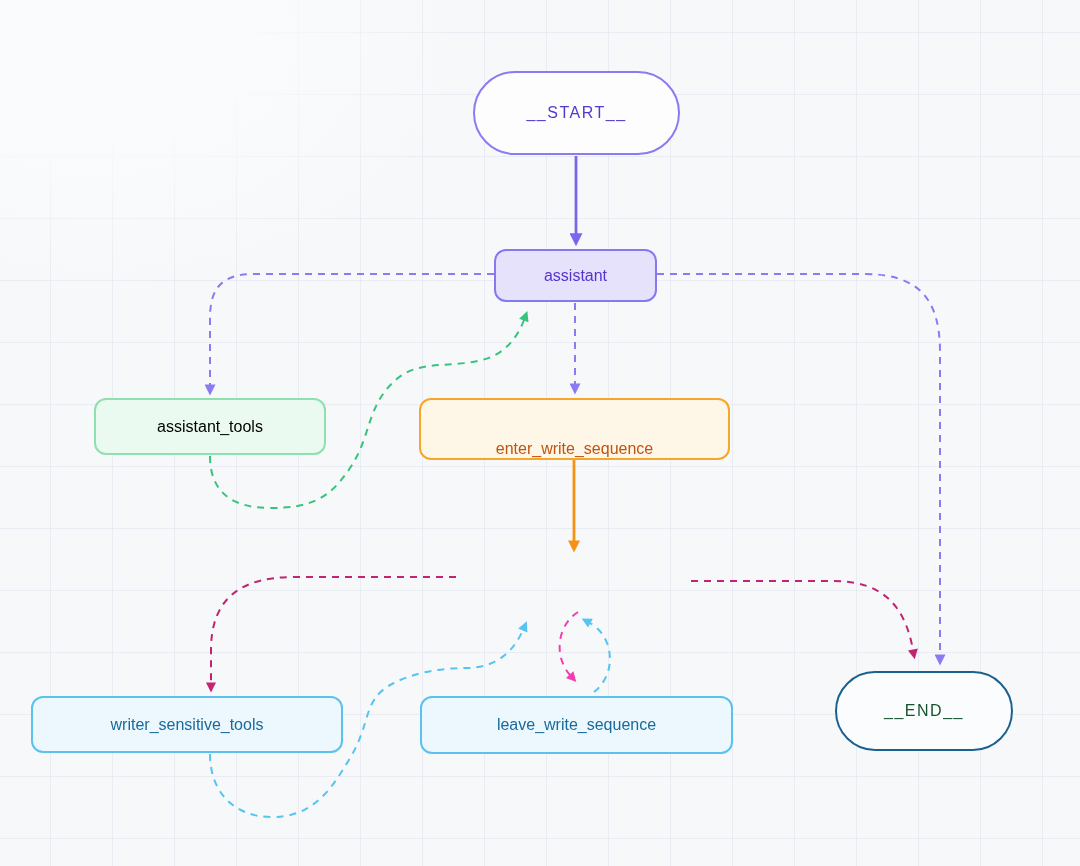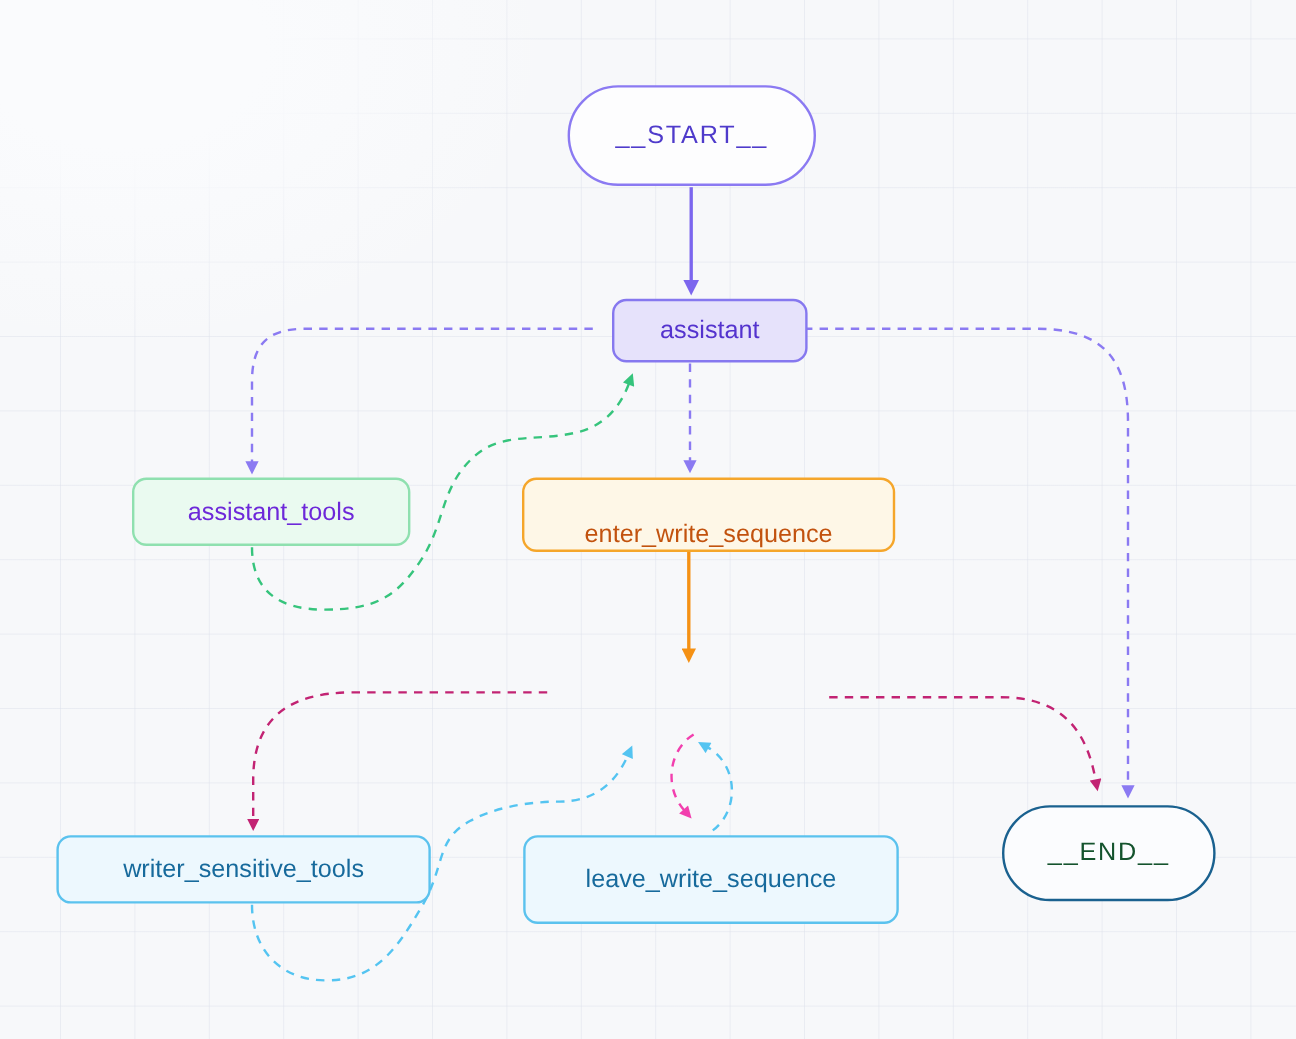--- a/index.html
+++ b/index.html
@@ -35,53 +35,53 @@
   svg.edges {
     position: absolute;
     inset: 0;
   }
   .node {
     position: absolute;
     display: flex;
     align-items: center;
     justify-content: center;
     box-sizing: border-box;
-    font-size: 21px;
+    font-size: 16px;
     cursor: pointer;
     white-space: nowrap;
   }
   .pill { border-radius: 999px; letter-spacing: 1.5px; }
-  .rect { border-radius: 12px; margin-left: 16px; }
+  .rect { border-radius: 12px; }
 
   .node-start {
     left: 473px; top: 71px; width: 207px; height: 84px;
     background: #fdfdfe; border: 2.5px solid #8b7af2; color: #4f3bcb;
   }
   .node-assistant {
     left: 494px; top: 249px; width: 163px; height: 53px;
     background: #e6e2fb; border: 2.5px solid #8678ef; color: #5433ce;
   }
   .node-assistant-tools {
     left: 94px; top: 398px; width: 232px; height: 57px;
-    background: #eafaf0; border: 2px solid #8fe0af; color: #6d28d9;
+    background: #eafaf0; border: 2px solid #8fe0af; color: #000000;
   }
   .node-enter-write-sequence {
     left: 419px; top: 398px; width: 311px; height: 62px;
     background: #fef7e7; border: 2px solid #f5a62b; color: #c2520e; align-items: flex-end;
   }
   .node-write-assistant {
     left: 456px; top: 554px; width: 235px; height: 56px;
     background: #fdeff8; border: 2px solid #f170be; color: #c01975;
   }
   .node-writer-sensitive-tools {
     left: 31px; top: 696px; width: 312px; height: 57px;
     background: #edf8fe; border: 2px solid #5bc2ee; color: #176a9c; text-align: center;
   }
   .node-leave-write-sequence {
-    left: 420px; top: 696px; width: 313px; height: 74px;
+    left: 420px; top: 696px; width: 313px; height: 58px;
     background: #edf8fe; border: 2px solid #5bc2ee; color: #176a9c;
   }
   .node-end {
     left: 835px; top: 671px; width: 178px; height: 80px;
     background: #fbfcfe; border: 2.5px solid #1a618f; color: #14532d;
   }
 
   .edge { fill: none; stroke-width: 2; }
   .edge.solid { stroke-width: 2.8; }
   .edge.dashed { stroke-dasharray: 7 6; }

